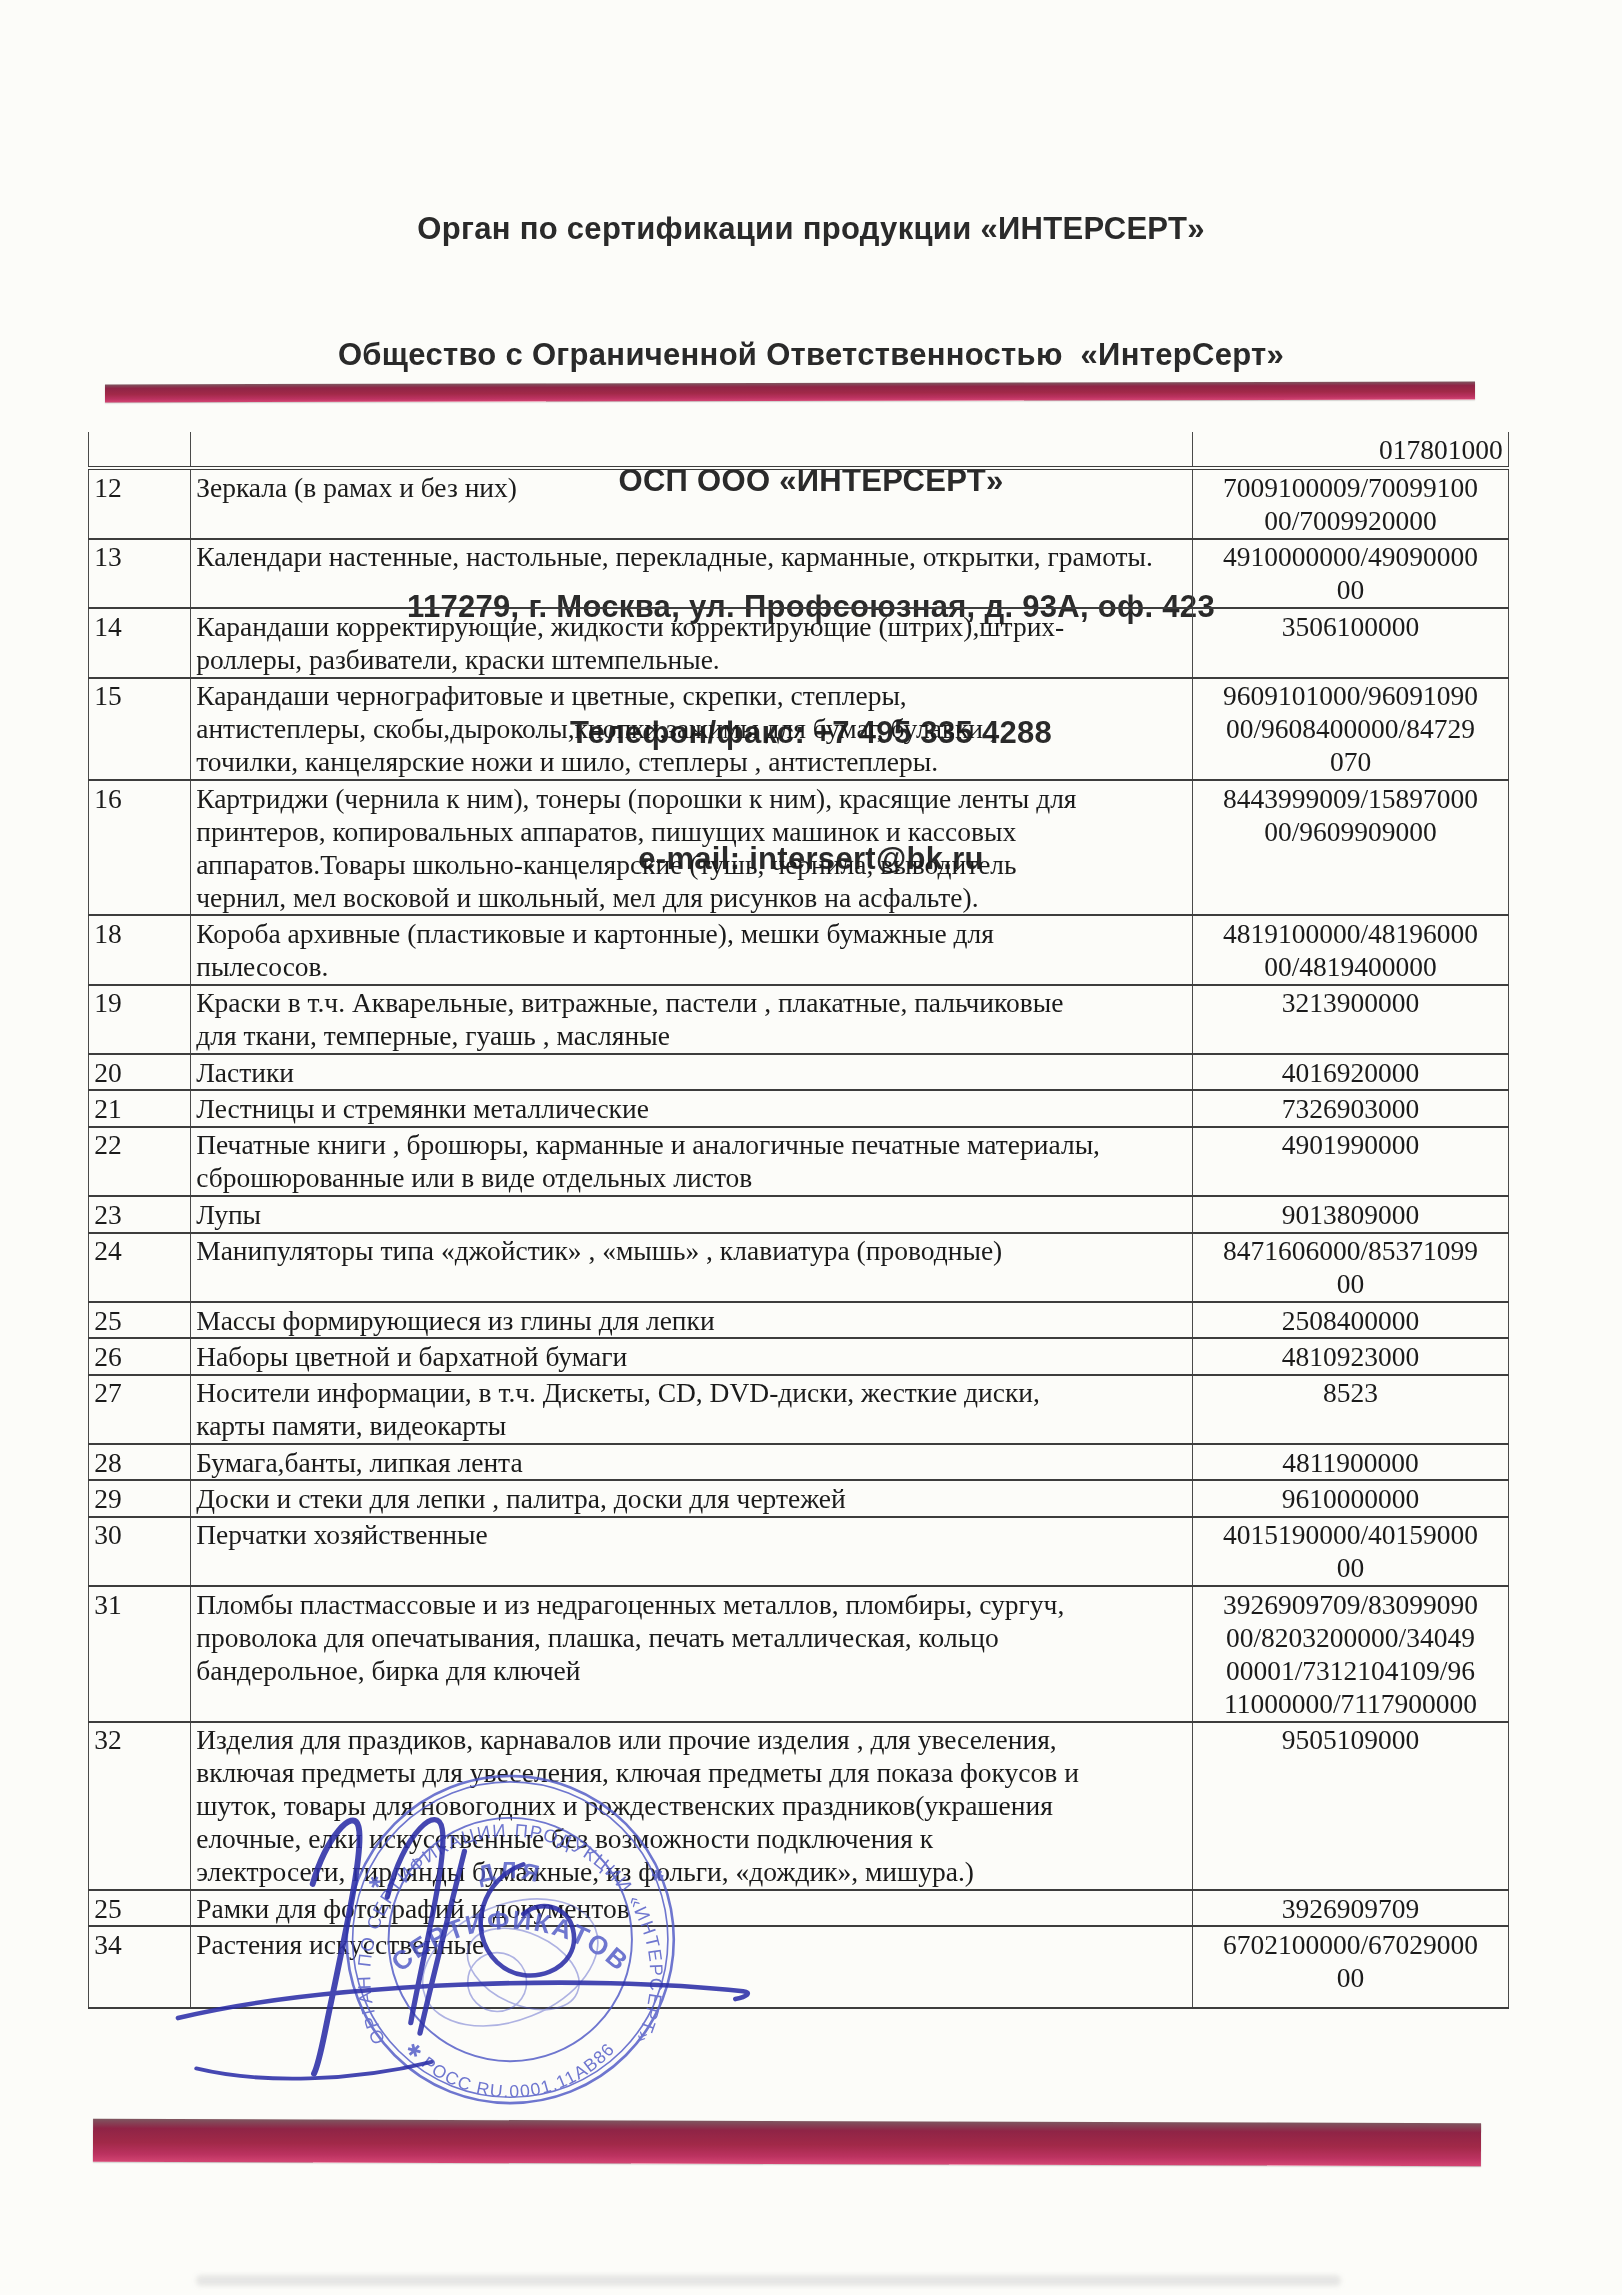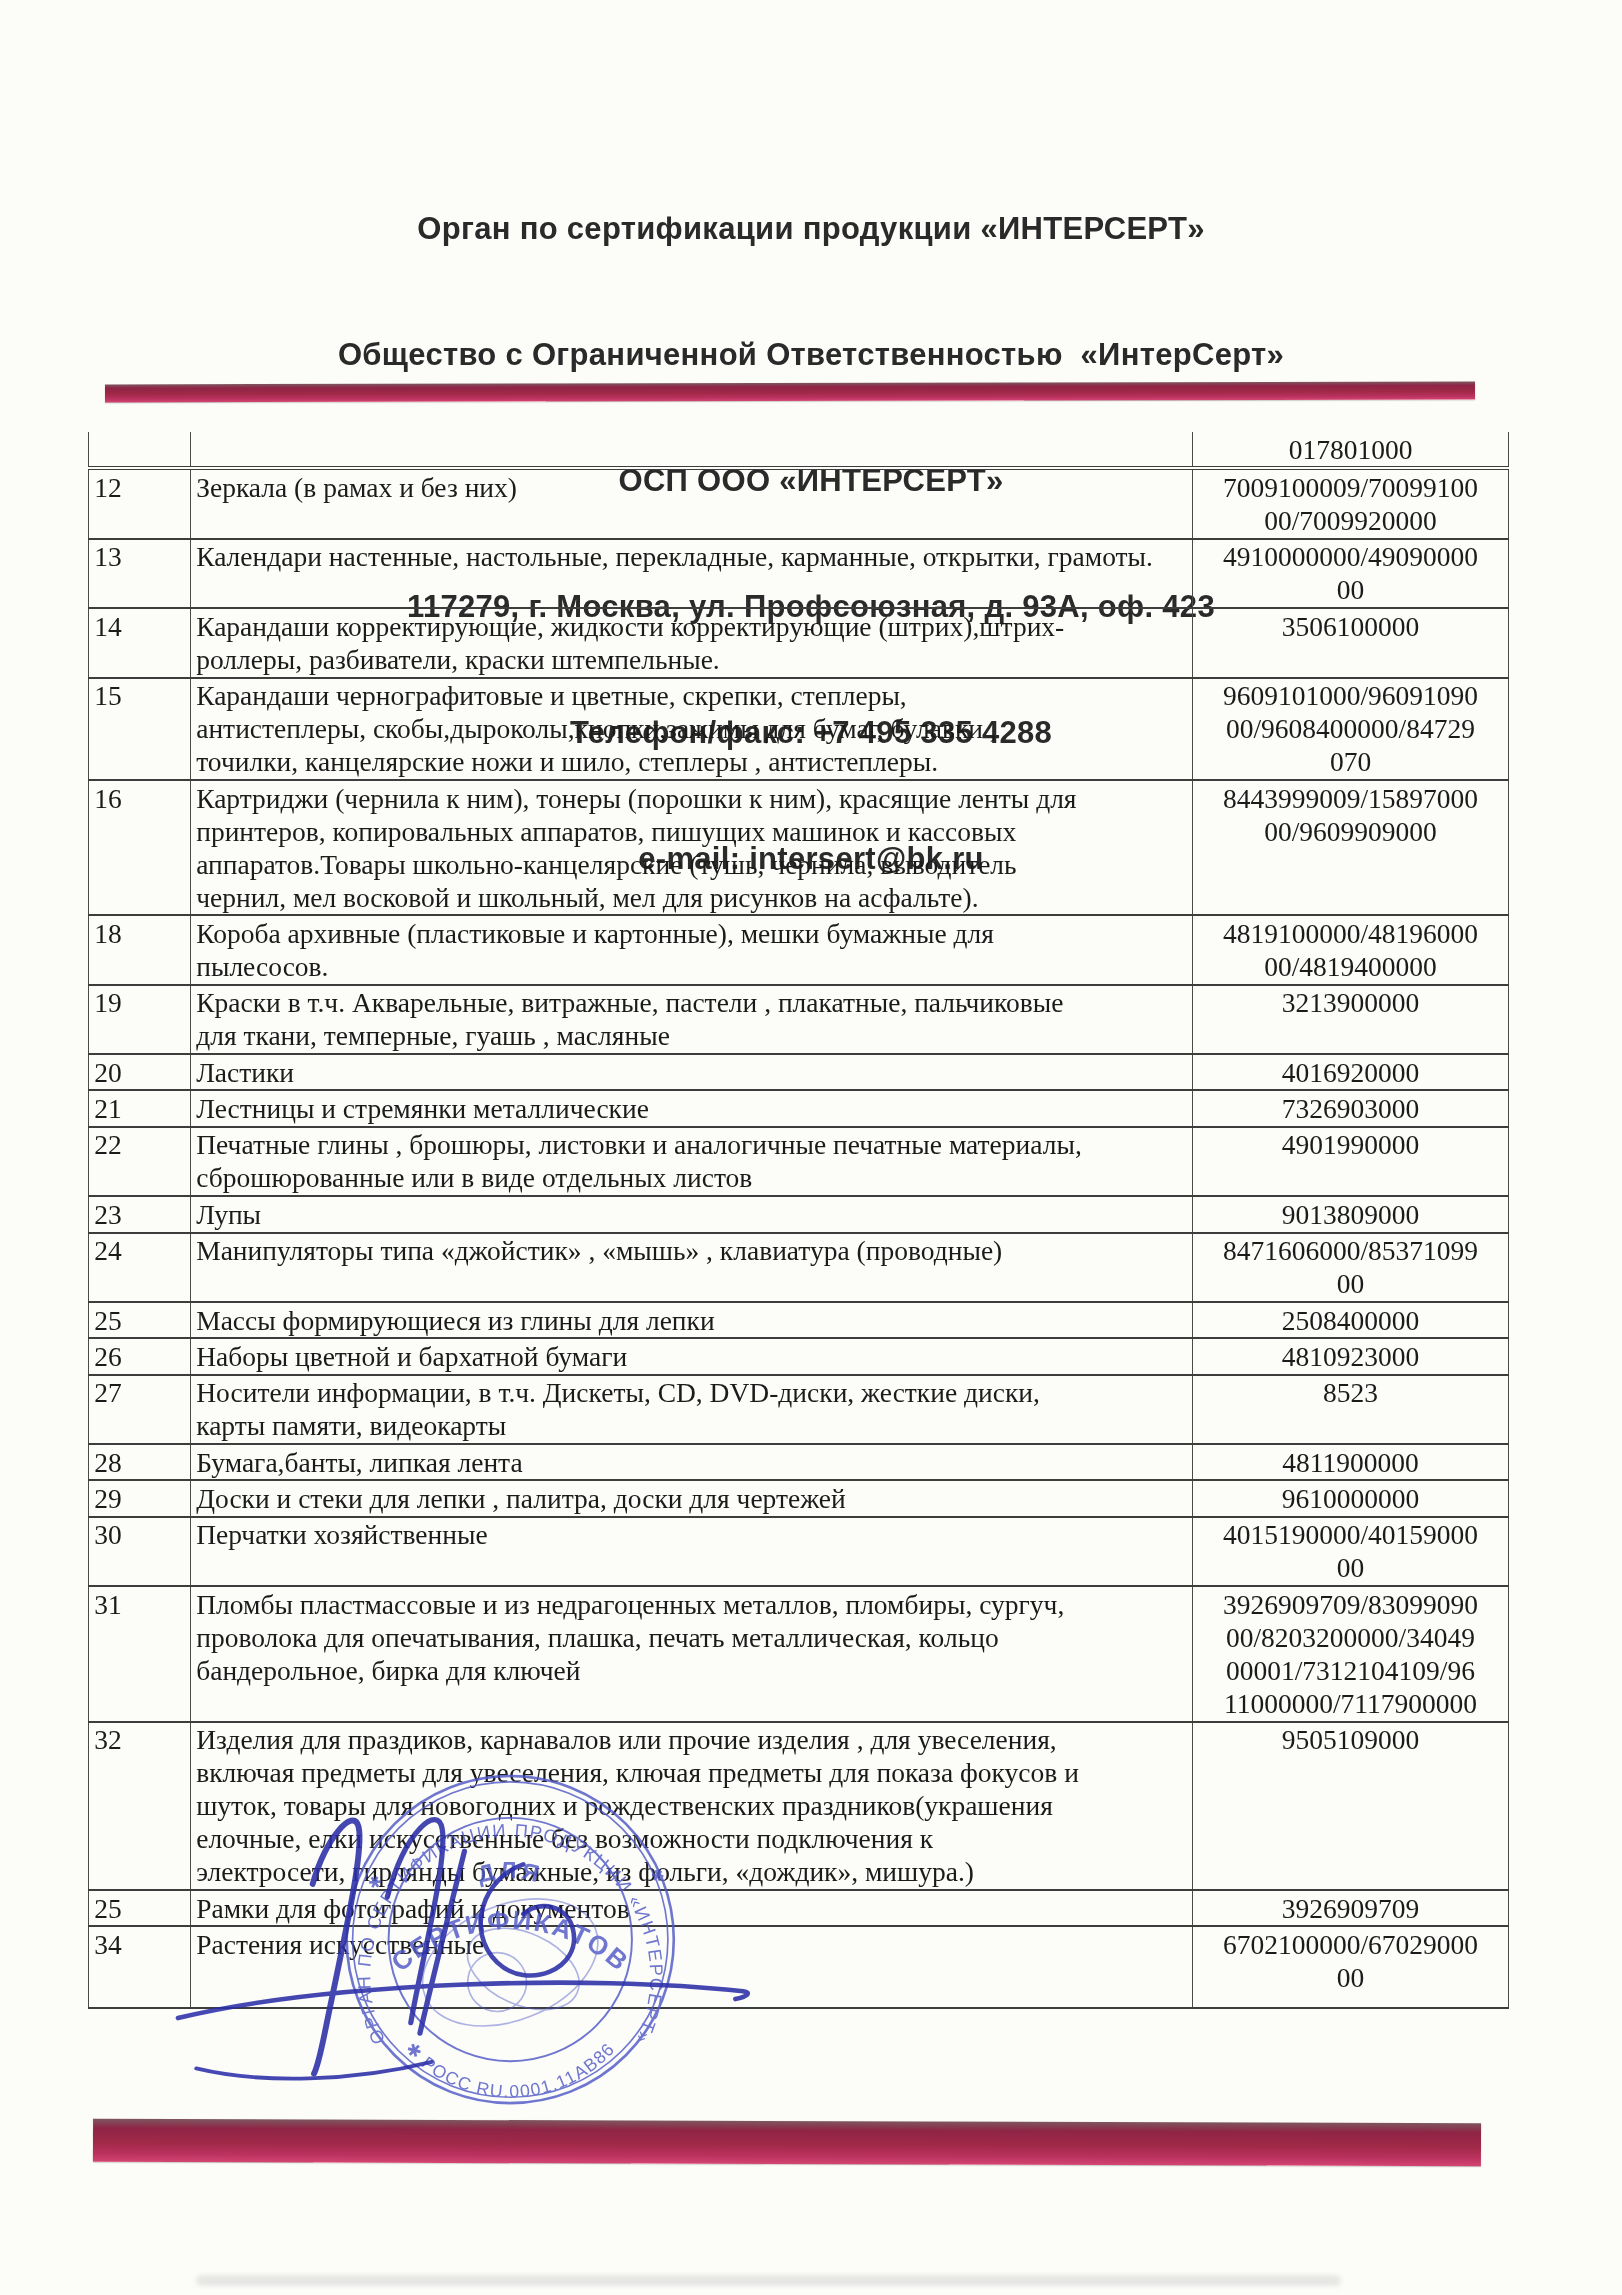--- a/index.html
+++ b/index.html
@@ -49,20 +49,21 @@
     border-left:1.3px solid #4a4a4a;
     border-right:1.3px solid #4a4a4a;
     border-top:2px solid #3d3d3d;
     border-bottom:2px solid #3d3d3d;
     vertical-align:top;
     padding:0.7px 5.2px;
   }
   table.goods tr:first-child td{
     border-top:none;
     border-bottom:4.6px double #3d3d3d;
+    text-align:right;
   }
   table.goods tr:last-child td{ padding-bottom:13px; }
   td.c-num{ padding-left:41px; }
   td.c-desc{ padding-left:13px; white-space:pre-line;margin-top:48px; }
   td.c-code{ text-align:center; white-space:pre-line; }
   
   .stamp-svg{ position:absolute; left:157px; top:1766px; width:628px; height:406px; }
   .stamp-ink{ stroke:var(--stamp-ink,#5059c6); fill:none; }
   .stamp-text{ fill:var(--stamp-ink,#5059c6); stroke:none;
                font-family:"Liberation Sans", sans-serif; }
@@ -167,21 +168,21 @@
     </tr>
 
     <tr>
       <td class="c-num">21</td>
       <td class="c-desc">Лестницы и стремянки металлические</td>
       <td class="c-code">7326903000</td>
     </tr>
 
     <tr>
       <td class="c-num">22</td>
-      <td class="c-desc">Печатные глины , брошюры, листовки и аналогичные печатные материалы,
+      <td class="c-desc">Печатные книги , брошюры, карманные и аналогичные печатные материалы,
 сброшюрованные или в виде отдельных листов</td>
       <td class="c-code">4901990000</td>
     </tr>
 
     <tr>
       <td class="c-num">23</td>
       <td class="c-desc">Лупы</td>
       <td class="c-code">9013809000</td>
     </tr>
 

